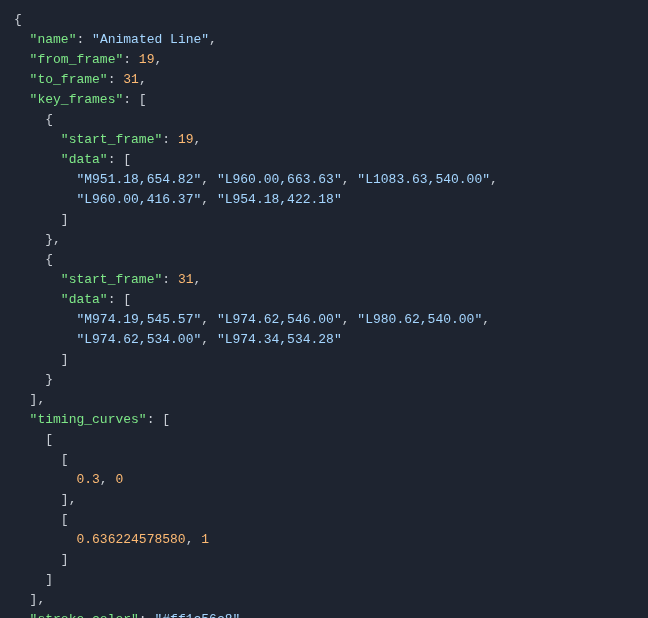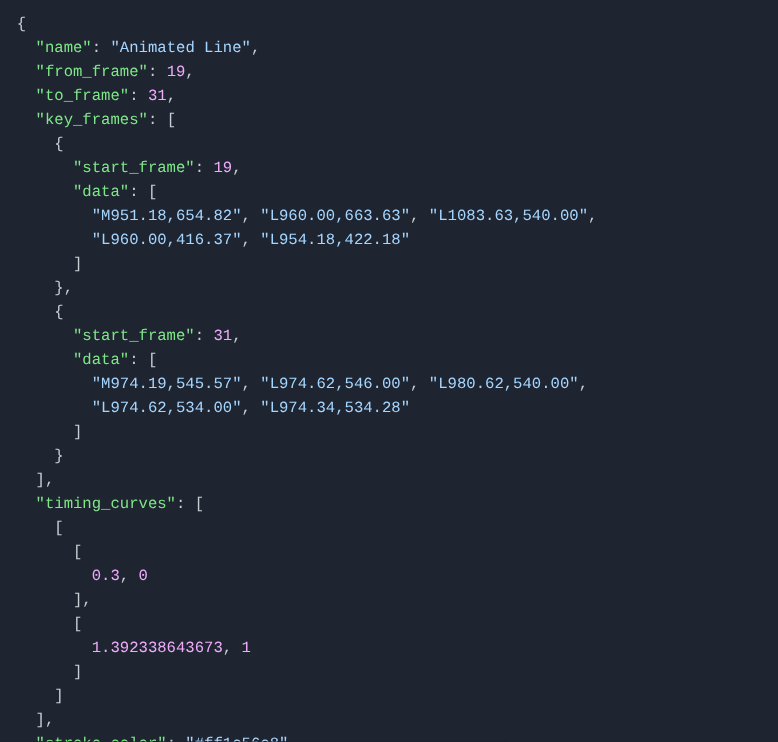--- a/index.html
+++ b/index.html
@@ -14,21 +14,21 @@
     font-family: "SFMono-Regular", Consolas, "Liberation Mono", Menlo, monospace;
     font-size: 13px;
     line-height: 20px;
     color: #c8cdd4;
     padding: 10px 14px;
     white-space: pre;
   }
   .p  { color: #c8cdd4; }      
   .key { color: #7ee787; }     
   .str { color: #a5d6ff; }     
-  .num { color: #f0abfc; }     
+  .num { color: #fdba74; }     
 </style>
 </head>
 <body>
 
 <div class="code-block"><span class="p">{</span>
   <span class="key"><span>"</span><span>name</span><span>"</span></span><span class="p">: </span><span class="str"><span>"</span><span>Animated Line</span><span>"</span></span><span class="p">,</span>
   <span class="key"><span>"</span><span>from_frame</span><span>"</span></span><span class="p">: </span><span class="num">19</span><span class="p">,</span>
   <span class="key"><span>"</span><span>to_frame</span><span>"</span></span><span class="p">: </span><span class="num">31</span><span class="p">,</span>
   <span class="key"><span>"</span><span>key_frames</span><span>"</span></span><span class="p">: </span><span class="p">[</span>
     <span class="p">{</span>
@@ -45,19 +45,19 @@
         <span class="str"><span>"</span><span>L974.62,534.00</span><span>"</span></span><span class="p">,</span> <span class="str"><span>"</span><span>L974.34,534.28</span><span>"</span></span>
       <span class="p">]</span>
     <span class="p">}</span>
   <span class="p">]</span><span class="p">,</span>
   <span class="key"><span>"</span><span>timing_curves</span><span>"</span></span><span class="p">: </span><span class="p">[</span>
     <span class="p">[</span>
       <span class="p">[</span>
         <span class="num">0.3</span><span class="p">,</span> <span class="num">0</span>
       <span class="p">]</span><span class="p">,</span>
       <span class="p">[</span>
-        <span class="num">1.392338643673</span><span class="p">,</span> <span class="num">1</span>
+        <span class="num">0.636224578580</span><span class="p">,</span> <span class="num">1</span>
       <span class="p">]</span>
     <span class="p">]</span>
   <span class="p">]</span><span class="p">,</span>
   <span class="key"><span>"</span><span>stroke_color</span><span>"</span></span><span class="p">: </span><span class="str"><span>"</span><span>#ff1c56c8</span><span>"</span></span><span class="p">,</span>
   
 </div>
 
 </body></html>

